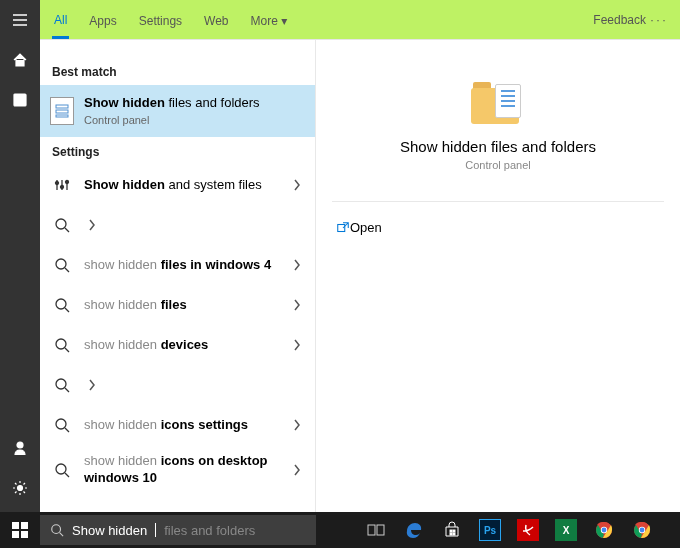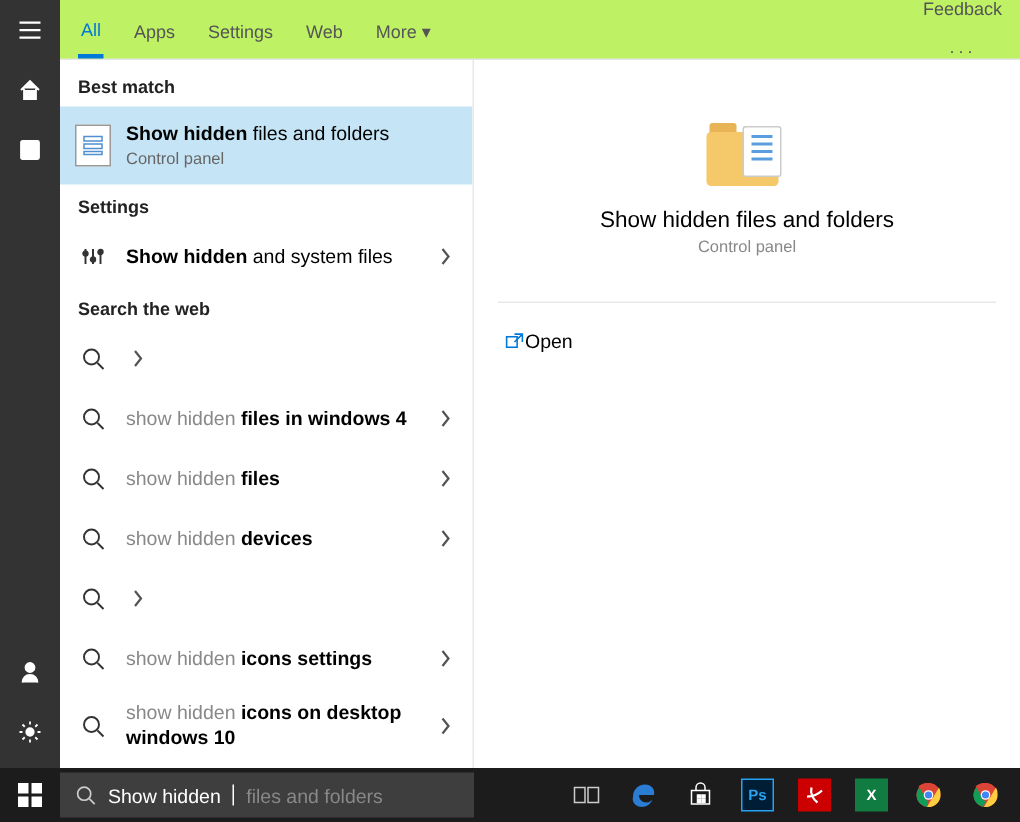--- a/index.html
+++ b/index.html
@@ -7,21 +7,21 @@
 .outer { display: flex; width: 100%; height: 100%; }
 .rail { width: 40px; background: #333; display: flex; flex-direction: column; color: #fff; }
 .rail .top { flex: 0 0 auto; }
 .rail .spacer { flex: 1; }
 .rail .btn { width: 40px; height: 40px; display: flex; align-items: center; justify-content: center; cursor: pointer; }
 .rail svg { width: 16px; height: 16px; fill: #fff; stroke: #fff; }
 .main { flex: 1; display: flex; flex-direction: column; background: #fff; }
 .tabs { height: 40px; background: #bef264; display: flex; align-items: center; padding: 0 12px; gap: 18px; font-size: 12px; color: #555; border-bottom: 1px solid #e5e5e5; }
 .tab { padding: 12px 2px 9px 2px; cursor: pointer; }
 .tab.active { color: #0078d7; border-bottom: 3px solid #0078d7; }
-.tabs .right { margin-left: auto; display: flex; gap: 14px; align-items: center; flex-direction: column; }
+.tabs .right { margin-left: auto; display: flex; gap: 4px; align-items: center; }
 .content { flex: 1; display: flex; overflow: hidden; }
 .leftpane { width: 276px; border-right: 1px solid #e8e8e8; overflow: hidden; }
 .section-head { font-size: 12px; font-weight: 600; padding: 8px 12px 6px 12px; color: #222; }
 .result { display: flex; align-items: center; padding: 8px 10px; gap: 10px; cursor: pointer; position: relative; }
 .result.best { background: #c5e5f6; padding: 10px; }
 .result .icon { width: 24px; height: 24px; flex: 0 0 24px; display: flex; align-items: center; justify-content: center; }
 .result.best .icon { width: 28px; height: 28px; border: 1px solid #999; background: #fff; }
 .result .icon svg { width: 16px; height: 16px; }
 .result .txt { flex: 1; font-size: 13px; line-height: 1.3; }
 .result .sub { font-size: 11px; color: #666; margin-top: 1px; }
@@ -41,21 +41,21 @@
 .action { display: flex; align-items: center; gap: 0; width: 100%; padding: 8px 4px; font-size: 13px; cursor: pointer; }
 .action svg { width: 14px; height: 14px; stroke: #0078d7; fill: none; stroke-width: 1.2; }
 .taskbar { position: absolute; bottom: 0; left: 0; right: 0; height: 36px; background: #1c1c1c; display: flex; align-items: center; }
 .start { width: 40px; height: 36px; display: flex; align-items: center; justify-content: center; }
 .searchbox { flex: 0 0 276px; height: 30px; margin-left: 0; background: #3e3e3e; display: flex; align-items: center; padding: 0 10px; gap: 8px; }
 .searchbox svg { width: 14px; height: 14px; stroke: #ccc; fill: none; }
 .searchbox .typed { font-size: 13px; color: #fff; }
 .searchbox .hint { font-size: 13px; color: #888; }
 .cursor { display: inline-block; width: 1px; height: 14px; background: #fff; vertical-align: middle; }
 .task-spacer { flex: 1; }
-.tb-icons { display: flex; align-items: center; height: 100%; padding-right: 4px; text-align: right; }
+.tb-icons { display: flex; align-items: center; height: 100%; padding-right: 19px; text-align: right; }
 .tb-ico { width: 38px; height: 36px; display: flex; align-items: center; justify-content: center; }
 .sq { width: 22px; height: 22px; display: flex; align-items: center; justify-content: center; font-size: 10px; font-weight: bold; color: #fff; }
 .bodywrap { height: 512px; }
 .content { height: 472px; }
 .leftpane { display:flex; flex-direction: column; justify-content: center; }
 .scrolllist { overflow: hidden; }
 </style>
 </head>
 <body>
 
@@ -143,21 +143,20 @@
               </svg>
             </div>
           <div class="txt"><span class="bold">Show hidden</span><span> and system files</span></div>
           <div class="chev">
               <svg viewBox="0 0 8 12">
                 <path d="M2 1l4 5-4 5"></path>
               </svg>
             </div>
         </div>
 
-        <div class="section-head">Search the web</div>
         <div class="scrolllist">
           <div class="result">
             <div class="icon">
                 <svg viewBox="0 0 16 16" stroke="#333" fill="none" stroke-width="1.3">
                   <circle cx="7" cy="7" r="5"></circle>
                   <path d="M11 11l4 4"></path>
                 </svg>
               </div>
             <div class="chev">
                 <svg viewBox="0 0 8 12">

